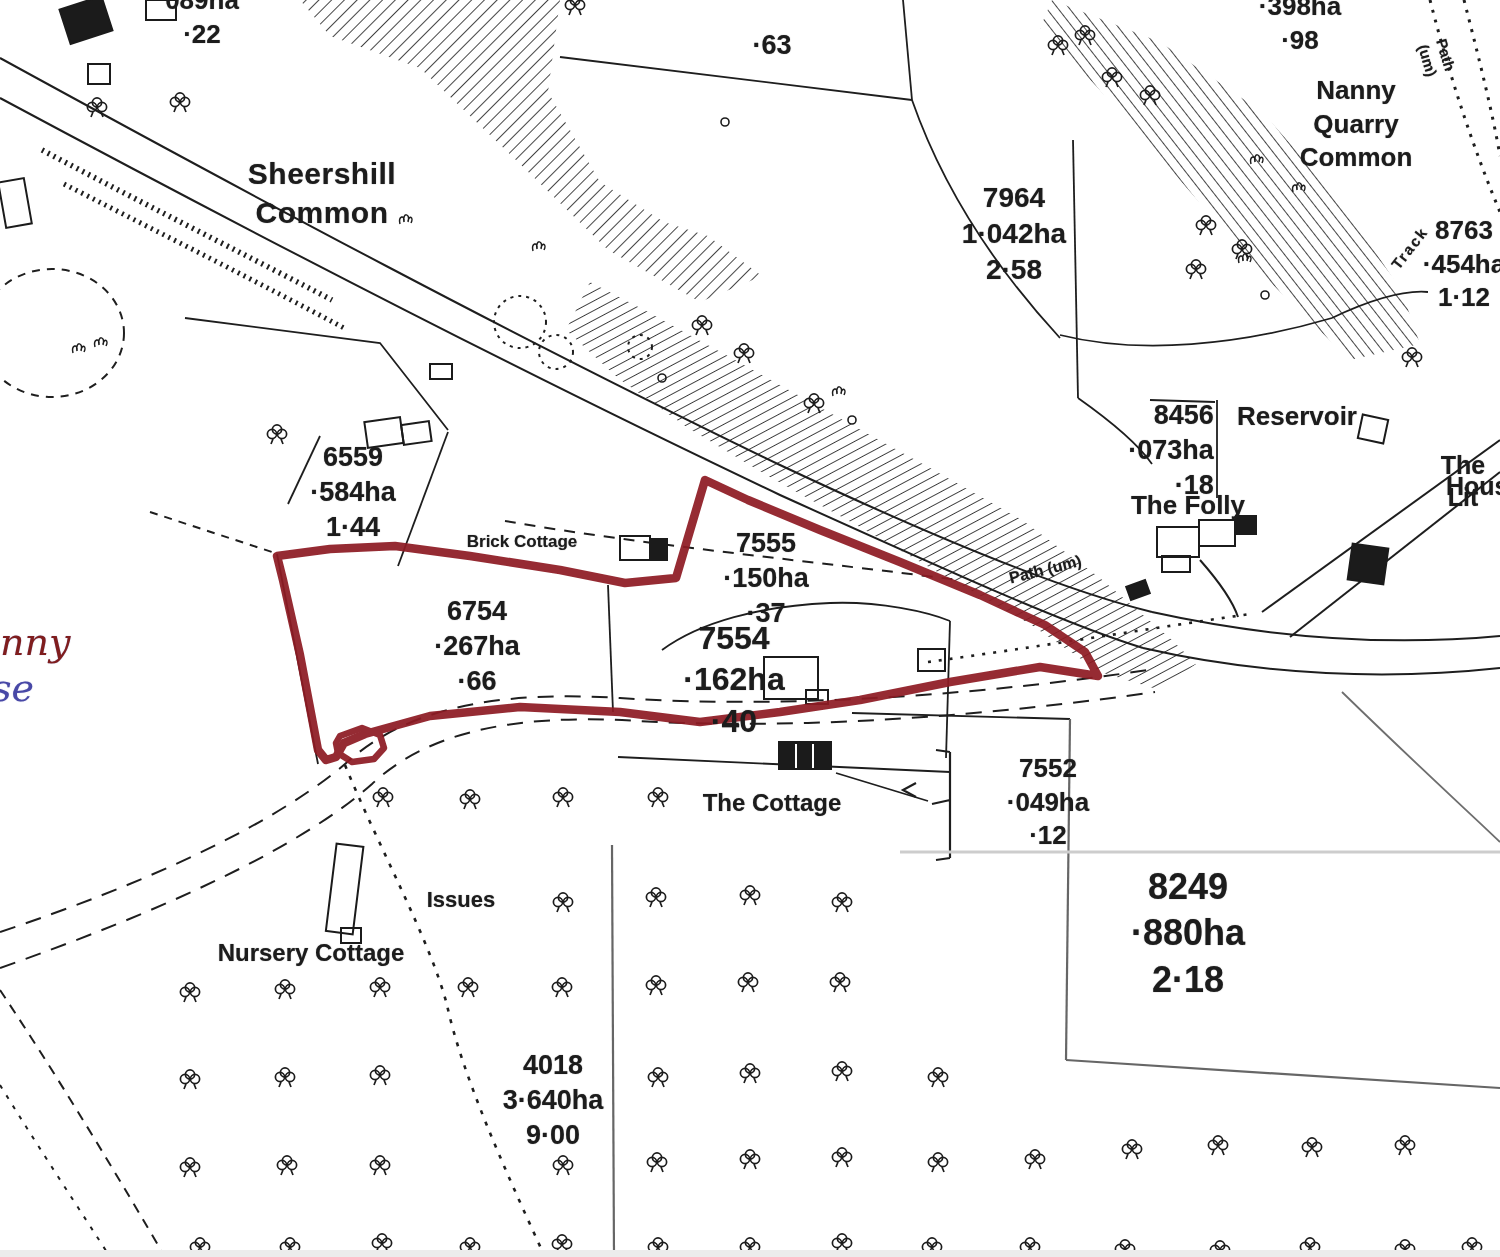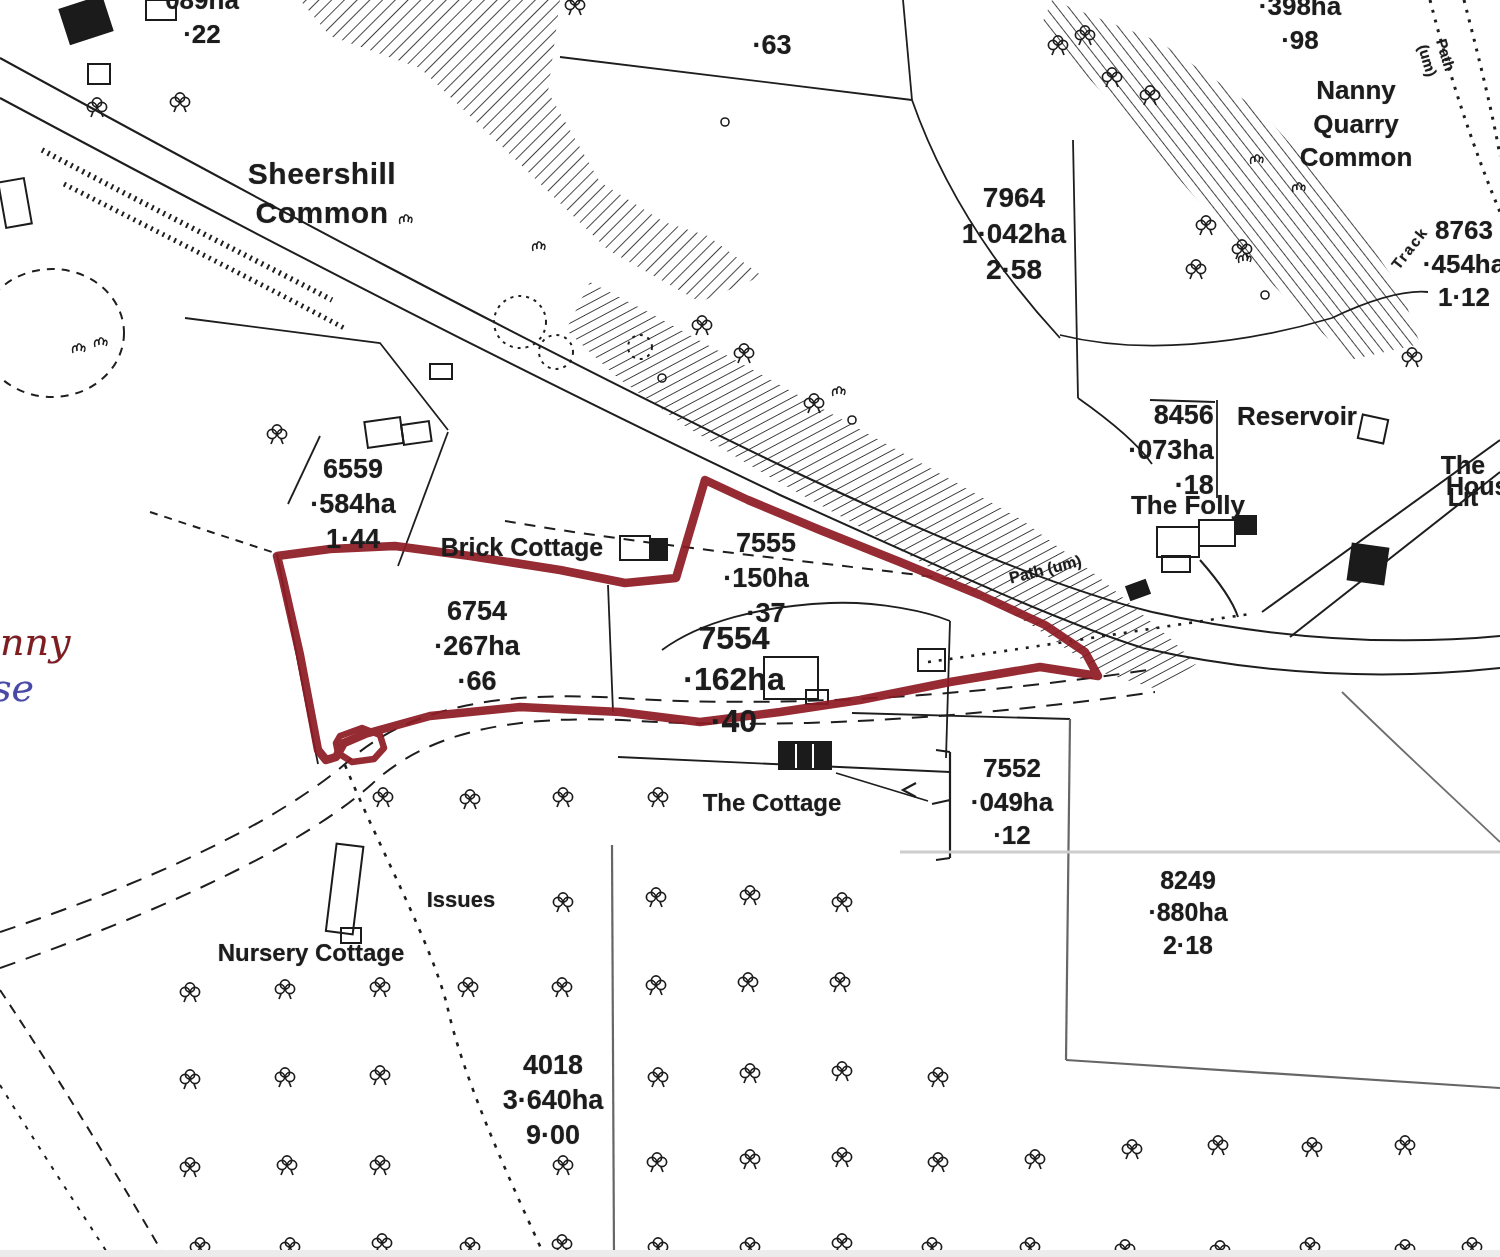--- a/index.html
+++ b/index.html
@@ -238,21 +238,21 @@
   </g>
 
   <rect x="0" y="1250" width="1500" height="7" fill="#ececec"></rect>
 </svg>
 
 <div id="labels">
       <div class="lbl" style="left: 322px; top: 155px; font-size: 30px; font-weight: 700; letter-spacing: 0.5px; transform: translate(-50%, 0px);">Sheershill
 Common</div>
       <div class="lbl" style="left: 1356px; top: 74px; font-size: 26px; font-weight: 700; transform: translate(-50%, 0px);">Nanny Quarry
 Common</div>
-      <div class="lbl" style="left: 522px; top: 531px; font-size: 25px; font-weight: 700; transform: translate(-50%, 0px);">Brick Cottage</div>
+      <div class="lbl" style="left: 522px; top: 531px; font-size: 17px; font-weight: 700; transform: translate(-50%, 0px);">Brick Cottage</div>
       <div class="lbl" style="left: 1188px; top: 489px; font-size: 26px; font-weight: 700; transform: translate(-50%, 0px);">The Folly</div>
       <div class="lbl" style="left: 1297px; top: 400px; font-size: 26px; font-weight: 700; transform: translate(-50%, 0px); text-align: center;">Reservoir</div>
       <div class="lbl" style="left: 772px; top: 788px; font-size: 24px; font-weight: 700; transform: translate(-50%, 0px);">The Cottage</div>
       <div class="lbl" style="left: 311px; top: 938px; font-size: 24px; font-weight: 700; transform: translate(-50%, 0px);">Nursery Cottage</div>
       <div class="lbl" style="left: 437px; top: 886px; font-size: 22px; font-weight: 700; transform: translate(-50%, 0px); margin-left: 24px;">Issues</div>
       <div class="lbl" style="left: 1426px; top: 449px; font-size: 25px; font-weight: 700;">The Lit</div>
       <div class="lbl" style="left: 1446px; top: 470px; font-size: 25px; font-weight: 700;">Hous</div>
       <div class="lbl" style="left: 1043px; top: 560px; font-size: 16px; font-weight: 700; transform: translate(-50%, 0px) rotate(-14deg);">Path (um)</div>
       <div class="lbl" style="left: 1455px; top: 52px; font-size: 15px; font-weight: 700; transform: translate(-50%, 0px) rotate(73deg);">Path (um)</div>
       <div class="lbl" style="left: 1402px; top: 242px; font-size: 15px; font-weight: 700; letter-spacing: 2px; transform: translate(-50%, 0px) rotate(-52deg);">Track</div>
@@ -263,36 +263,36 @@
 ·98</div>
       <div class="lbl parcel" style="left: 1014px; top: 180px; font-size: 28px; font-weight: 600; transform: translate(-50%, 0px);">7964
 1·042ha
 2·58</div>
       <div class="lbl parcel" style="left: 1464px; top: 214px; font-size: 26px; font-weight: 600; transform: translate(-50%, 0px);">8763
 ·454ha
 1·12</div>
       <div class="lbl parcel" style="left: 1171px; top: 398px; font-size: 27px; font-weight: 600; transform: translate(-50%, 0px); text-align: right;">8456
 ·073ha
 ·18</div>
-      <div class="lbl parcel" style="left: 353px; top: 452px; font-size: 27px; font-weight: 600; transform: translate(-50%, 0px);">6559
+      <div class="lbl parcel" style="left: 353px; top: 440px; font-size: 27px; font-weight: 600; transform: translate(-50%, 0px);">6559
 ·584ha
 1·44</div>
       <div class="lbl parcel" style="left: 477px; top: 594px; font-size: 27px; font-weight: 600; transform: translate(-50%, 0px);">6754
 ·267ha
 ·66</div>
       <div class="lbl parcel" style="left: 766px; top: 526px; font-size: 27px; font-weight: 600; transform: translate(-50%, 0px);">7555
 ·150ha
 ·37</div>
       <div class="lbl parcel" style="left: 698px; top: 618px; font-size: 32px; font-weight: 600; transform: translate(-50%, 0px); margin-left: 36px;">7554
 ·162ha
 ·40</div>
-      <div class="lbl parcel" style="left: 1012px; top: 752px; font-size: 26px; font-weight: 600; transform: translate(-50%, 0px);">7552
+      <div class="lbl parcel" style="left: 1048px; top: 752px; font-size: 26px; font-weight: 600; transform: translate(-50%, 0px);">7552
 ·049ha
 ·12</div>
-      <div class="lbl parcel" style="left: 1188px; top: 864px; font-size: 25px; font-weight: 600; transform: translate(-50%, 0px);">8249
+      <div class="lbl parcel" style="left: 1188px; top: 864px; font-size: 36px; font-weight: 600; transform: translate(-50%, 0px);">8249
 ·880ha
 2·18</div>
       <div class="lbl parcel" style="left: 553px; top: 1048px; font-size: 27px; font-weight: 600; transform: translate(-50%, 0px);">4018
 3·640ha
 9·00</div>
       <div class="hand" style="left: 0px; top: 622px; font-size: 38px; color: #7f1d1d;">nny</div>
       <div class="hand" style="left: -8px; top: 668px; font-size: 38px; color: rgb(72, 72, 166);">se</div>
     </div>
 
 </div>

